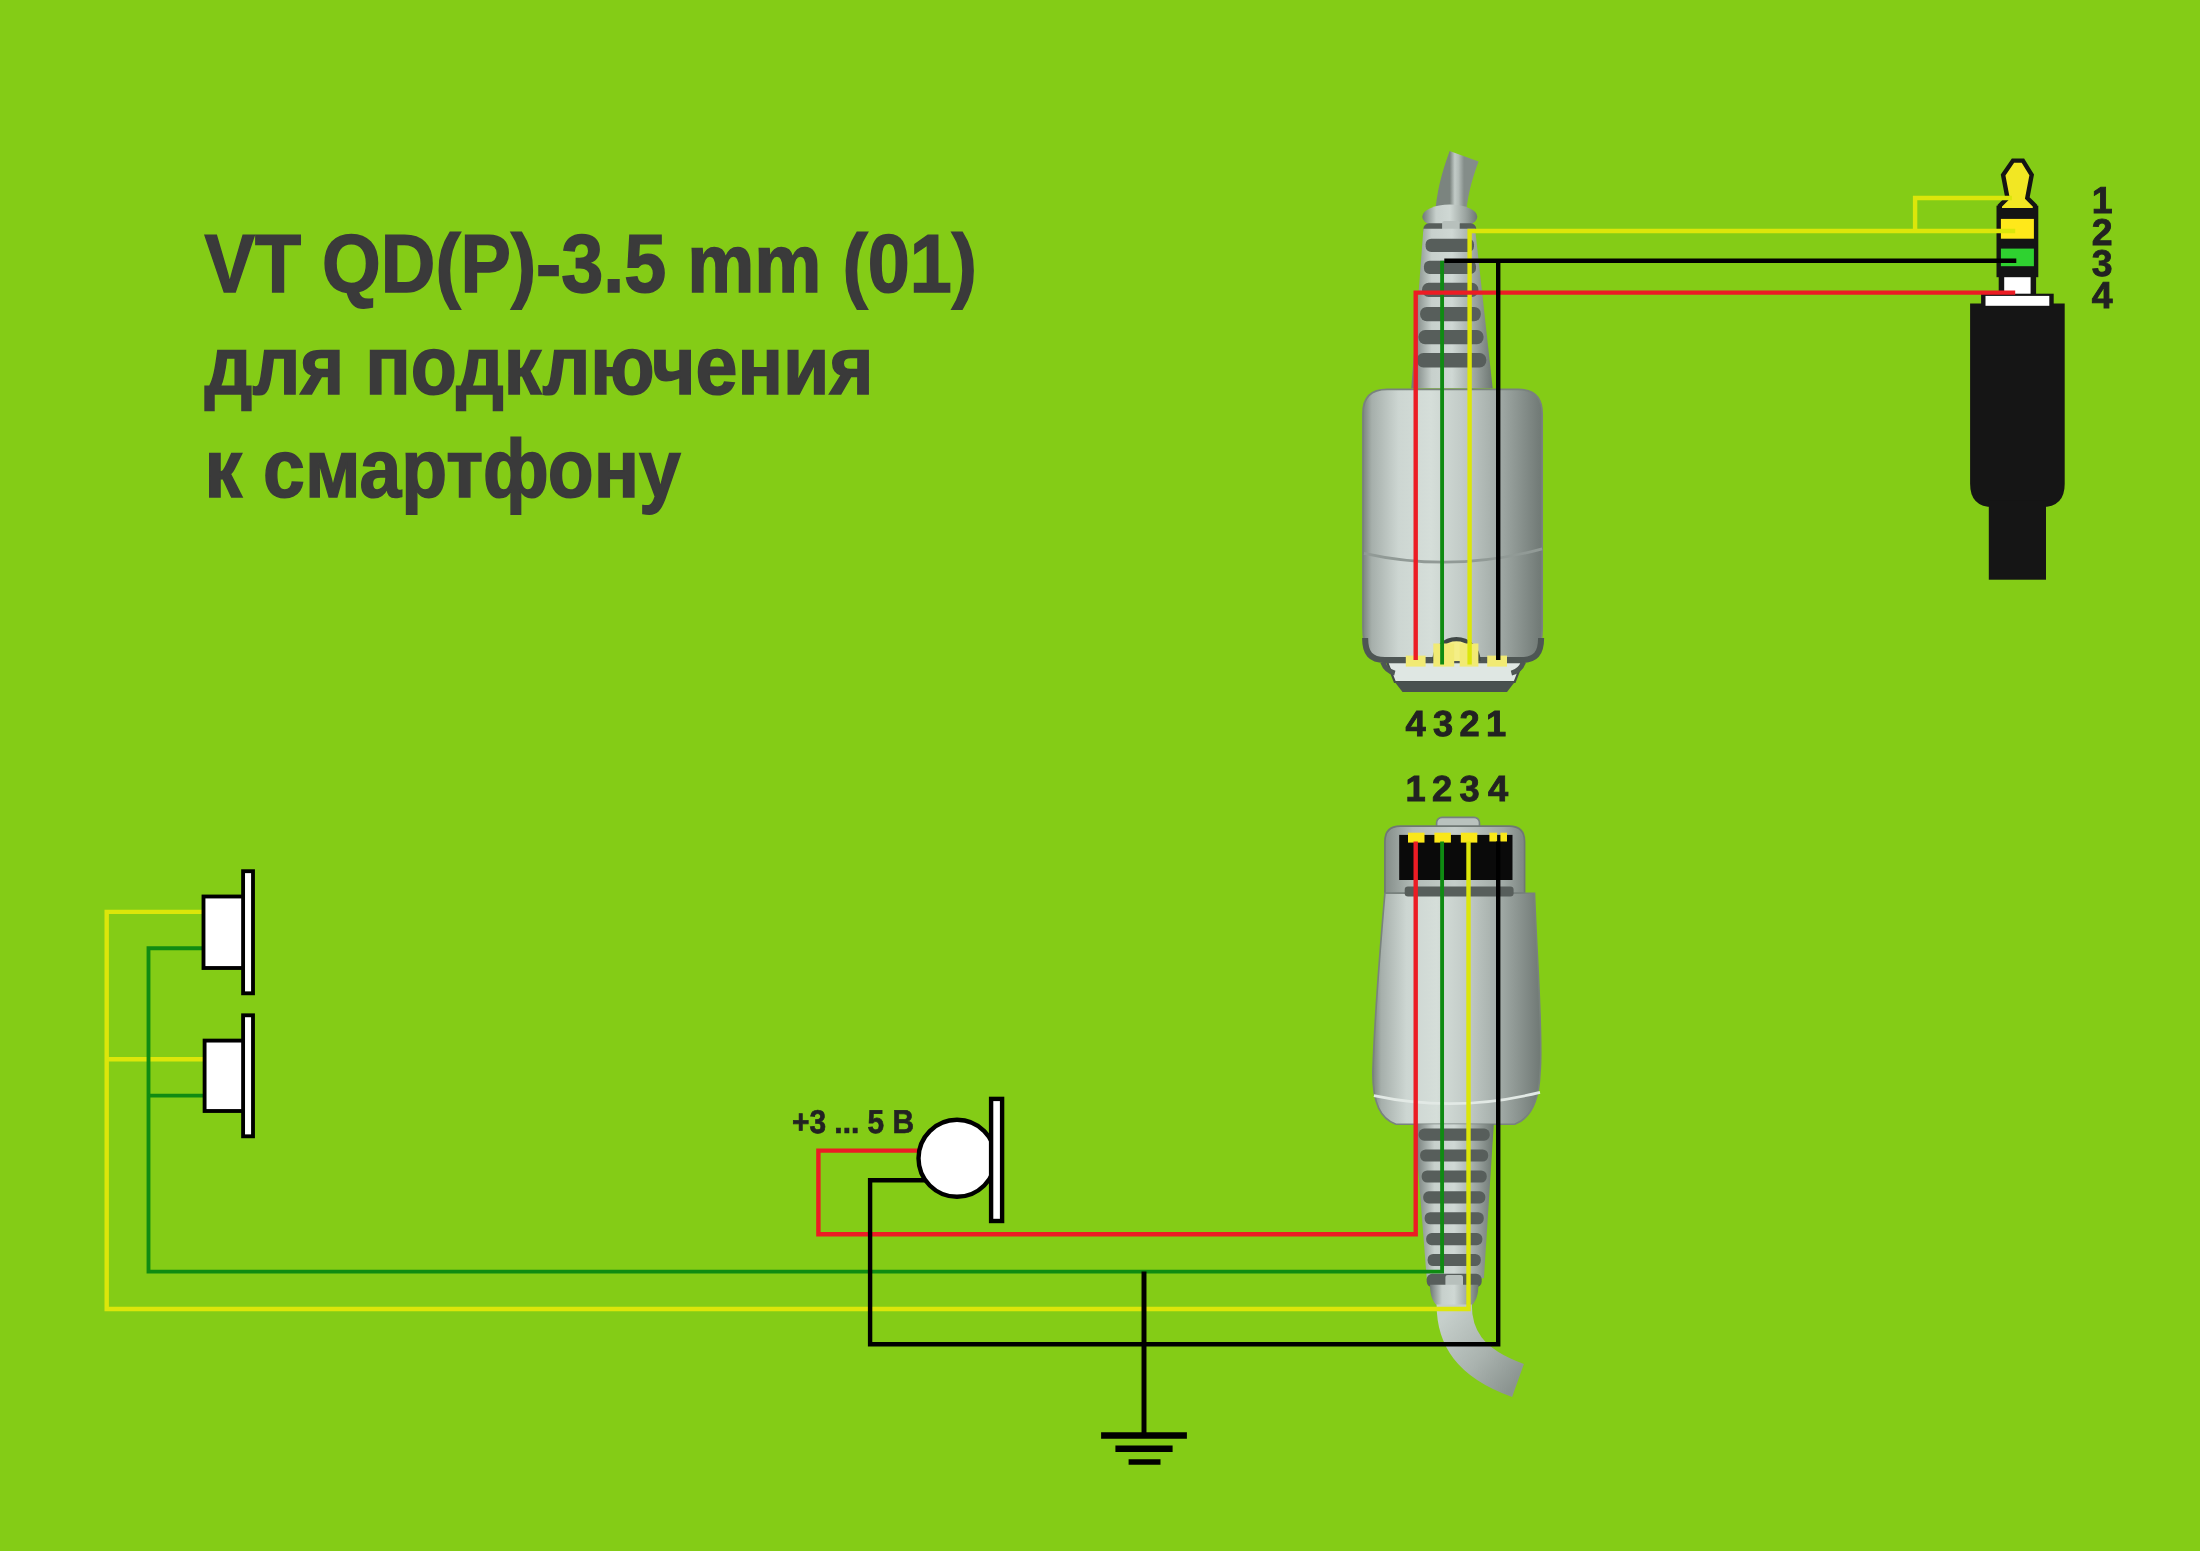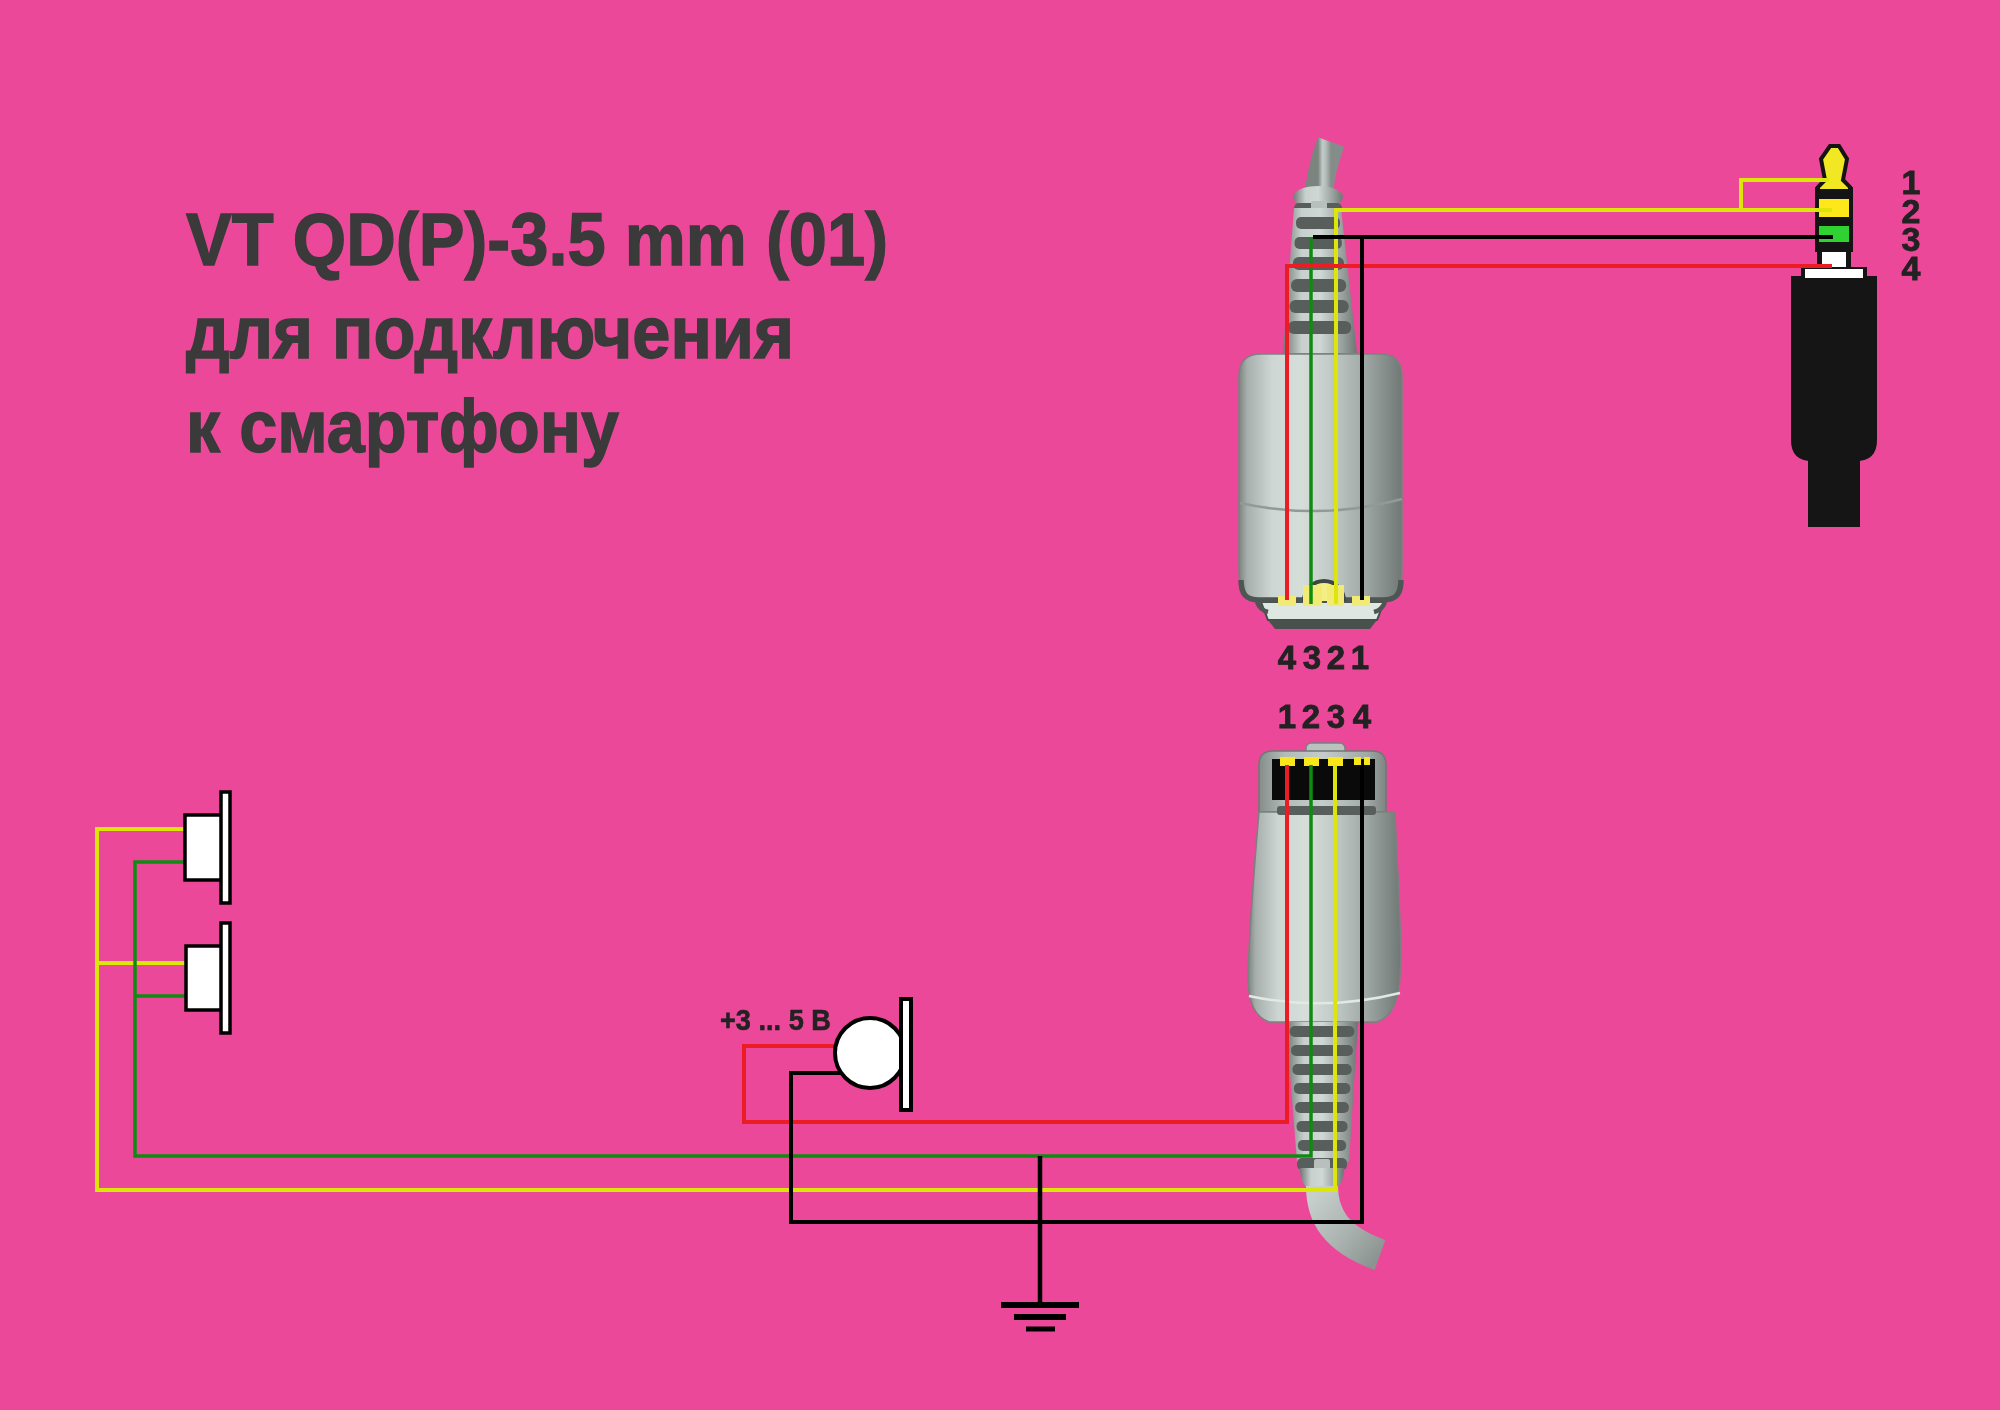--- a/index.html
+++ b/index.html
@@ -1,16 +1,16 @@
 <!DOCTYPE html>
 <html><head>
 <meta charset="utf-8">
 <style>
 html,body{margin:0;padding:0;background:#fff;}
-#c{position:relative;width:2000px;height:1410px;overflow:hidden;background:#ec4899;}
+#c{position:relative;width:2000px;height:1410px;overflow:hidden;background:#84cc16;}
 text{font-family:"Liberation Sans",sans-serif;font-weight:bold;}
 </style>
 </head>
 <body>
 <div id="c">
 <svg width="2000" height="1410" viewBox="0 0 2000 1410">
 <defs>
 <linearGradient id="gBody" x1="0" y1="0" x2="1" y2="0">
 <stop offset="0" stop-color="#7b847f"></stop>
 <stop offset="0.05" stop-color="#a6afab"></stop>

